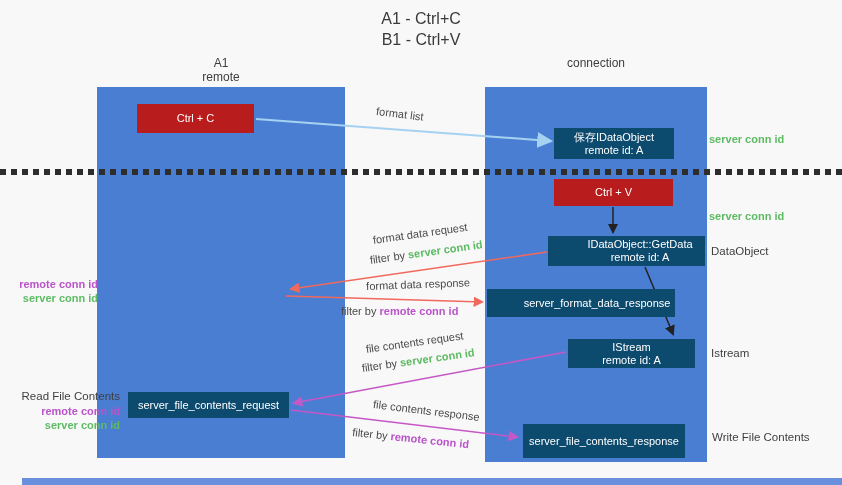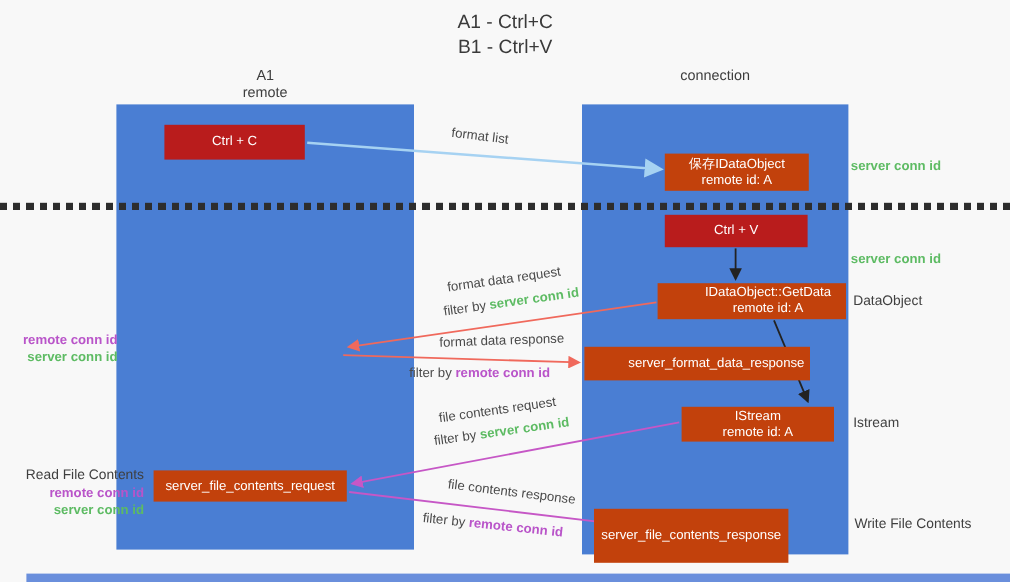--- a/index.html
+++ b/index.html
@@ -12,21 +12,21 @@
   .col-header{position:absolute;text-align:center;color:#3d3d3d;font-size:12px;line-height:14px;}
 
   .column{position:absolute;background:#4a7ed3;}
 
   .dotted-divider{position:absolute;left:0;top:169px;width:842px;height:6px;
     background:repeating-linear-gradient(90deg,#2d2d2d 0 6px,transparent 6px 11px);}
 
   .box{position:absolute;display:flex;align-items:center;justify-content:center;
        color:#fff;text-align:center;font-size:11px;line-height:13px;}
   .box.green{background:#b91c1c;}
-  .box.orange{background:#c2410c;}
+  .box.orange{background:#0c4a6e;}
 
   .arrow-label{position:absolute;font-size:11px;color:#4a4a4a;white-space:nowrap;transform-origin:0 0;}
   .side-label{position:absolute;font-size:11.5px;color:#3f3f3f;white-space:nowrap;}
   .green-text{color:#5dbb63;font-weight:bold;font-size:11px;}
   .purple-text{color:#b954c9;font-weight:bold;font-size:11px;}
   .left-stack{position:absolute;text-align:right;line-height:14px;}
   .left-stack .dark{color:#3f3f3f;font-size:11.5px;font-weight:normal;line-height:15px;}
 
   svg.overlay{position:absolute;left:0;top:0;pointer-events:none;}
 
@@ -110,21 +110,21 @@
     <span>
       <span style="display:block;">IStream</span>
       <span style="display:block;">remote id: A</span>
     </span>
   </div>
 
   <div class="box orange" style="left:128px;top:392px;width:161px;height:26px;">
     <span>server_file_contents_request</span>
   </div>
 
-  <div class="box orange" style="left:495px;top:424px;width:162px;height:45px;">
+  <div class="box orange" style="left:523px;top:424px;width:162px;height:34px;">
     <span>server_file_contents_response</span>
   </div>
 
   <div class="arrow-label" style="left:377px;top:105px;transform:rotate(7deg);">format list</div>
 
   <div class="arrow-label" style="left:372px;top:234px;transform:rotate(-8deg);">format data request</div>
   <div class="arrow-label" style="left:369px;top:254px;transform:rotate(-8deg);">
     <span>filter by</span>
     <span class="green-text">server conn id</span>
   </div>

